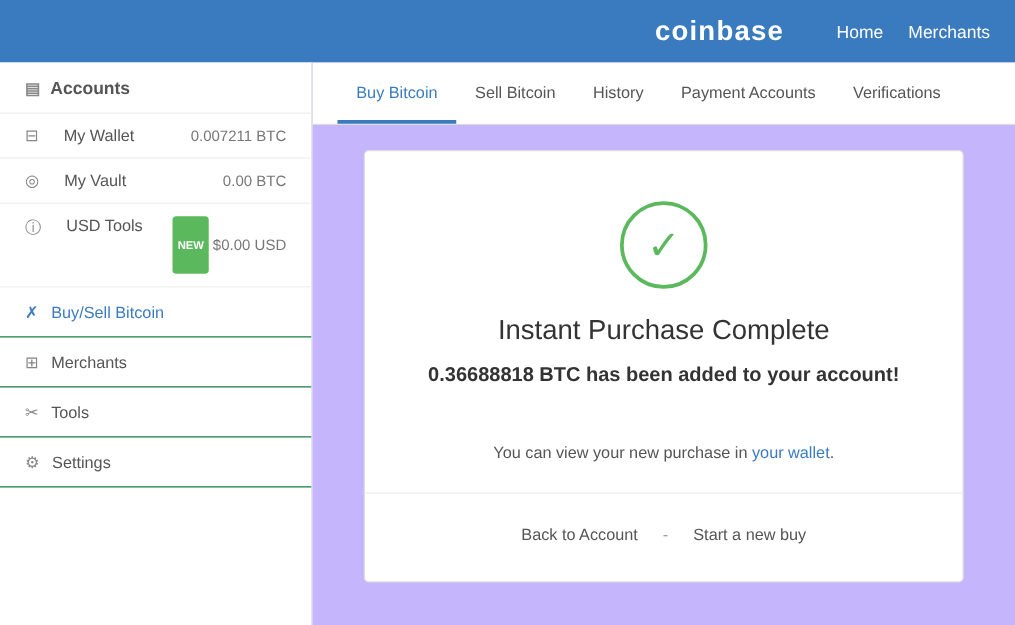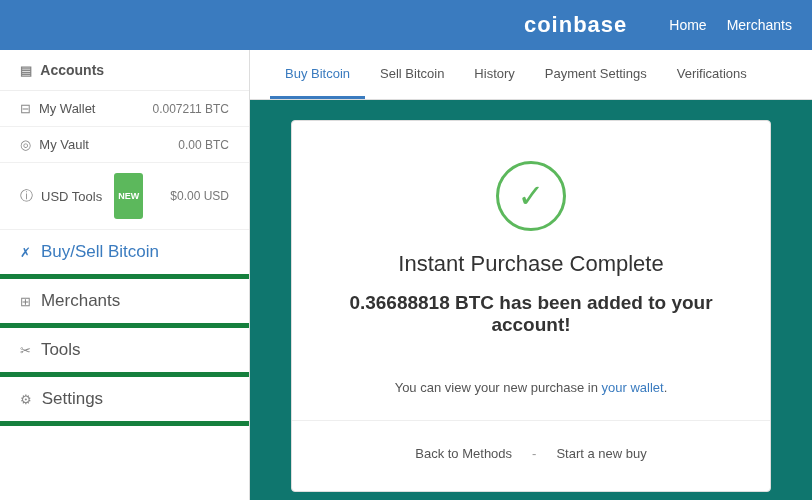--- a/index.html
+++ b/index.html
@@ -61,66 +61,65 @@
       align-items: center;
       justify-content: space-between;
       padding: 10px 20px;
       border-bottom: 1px solid #f0f0f0;
       cursor: pointer;
       color: #555;
       font-size: 13px;
     }
     .sidebar-item-left {
       display: flex;
-      align-items: center;
-      gap: 8px;
+      gap: 20px;
     }
     .sidebar-item-value {
       color: #777;
       font-size: 12px;
     }
     .new-badge {
       background: #5cb85c;
       color: white;
       font-size: 9px;
       padding: 18px 4px;
       border-radius: 3px;
       margin-left: 4px;
       font-weight: bold;
     }
     .sidebar-nav-item {
       display: flex;
       align-items: center;
       gap: 10px;
       padding: 12px 20px;
-      border-bottom: 5px solid #15803d;
+      border-bottom: 1px solid #15803d;
       cursor: pointer;
       color: #3a7bbf;
-      font-size: 17px;
+      font-size: 13px;
       font-weight: 500;
       text-align: center;
     }
     .sidebar-nav-item.grey {
       color: #555;
     }
 
     
     .icon-folder::before { content: "▤"; color: #888; font-size: 13px; }
     .icon-wallet::before { content: "⊟"; color: #888; font-size: 13px; }
     .icon-vault::before { content: "◎"; color: #888; font-size: 13px; }
     .icon-usd::before { content: "ⓘ"; color: #888; font-size: 13px; }
     .icon-buysell::before { content: "✗"; color: #3a7bbf; font-size: 13px; }
     .icon-cart::before { content: "⊞"; color: #888; font-size: 13px; }
     .icon-tools::before { content: "✂"; color: #888; font-size: 13px; }
     .icon-settings::before { content: "⚙"; color: #888; font-size: 13px; }
 
     
     .main {
       flex: 1;
-      background: #0f766e;
+      background: #c4b5fd;
       overflow: hidden;
     }
     .tabs {
       background: white;
       display: flex;
       align-items: center;
       border-bottom: 1px solid #ddd;
       padding: 0 20px;
       height: 50px;
     }
@@ -170,21 +169,21 @@
       line-height: 1;
     }
 
     .success-title {
       font-size: 22px;
       color: #333;
       margin-bottom: 15px;
       font-weight: 400;
     }
     .success-amount {
-      font-size: 19px;
+      font-size: 16px;
       color: #333;
       font-weight: bold;
       margin-bottom: 25px;
     }
     .success-msg {
       font-size: 13px;
       color: #555;
       margin-bottom: 25px;
       margin-top: 44px;
     }
@@ -288,21 +287,21 @@
       <div class="tab active">
         <span>Buy Bitcoin</span>
       </div>
       <div class="tab">
         <span>Sell Bitcoin</span>
       </div>
       <div class="tab">
         <span>History</span>
       </div>
       <div class="tab">
-        <span>Payment Settings</span>
+        <span>Payment Accounts</span>
       </div>
       <div class="tab">
         <span>Verifications</span>
       </div>
     </div>
 
     <div class="content">
       <div class="card">
 
         <div class="success-circle">
@@ -311,21 +310,21 @@
 
         <div class="success-title">Instant Purchase Complete</div>
         <div class="success-amount">0.36688818 BTC has been added to your account!</div>
         <div class="success-msg">
           <span>You can view your new purchase in </span><a href="#">your wallet</a><span>.</span>
         </div>
 
         <hr class="card-divider">
 
         <div class="card-actions">
-          <a href="#" class="card-action-link">Back to Methods</a>
+          <a href="#" class="card-action-link">Back to Account</a>
           <span class="card-separator">-</span>
           <a href="#" class="card-action-link">Start a new buy</a>
         </div>
 
       </div>
     </div>
 
   </div>
 </div>
 

